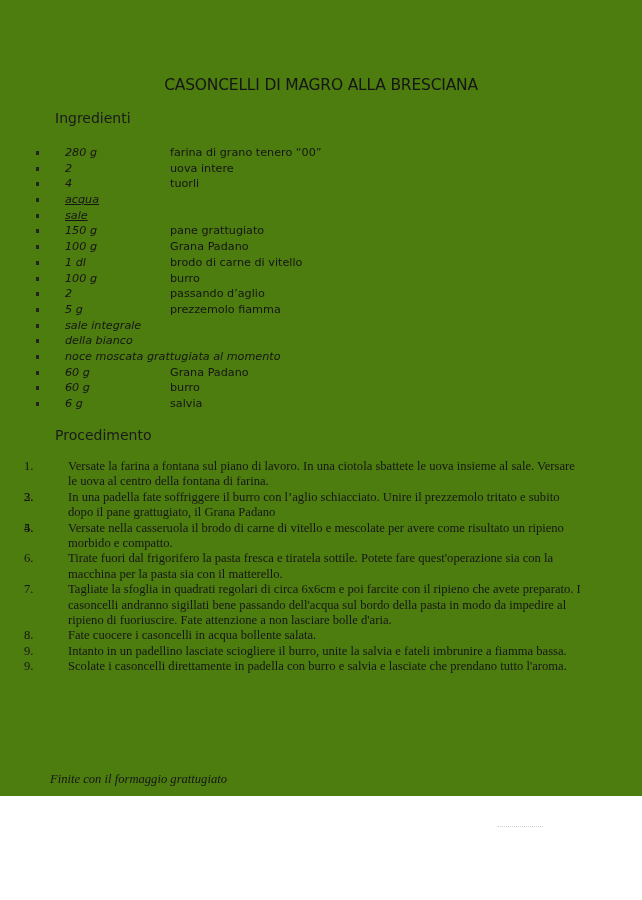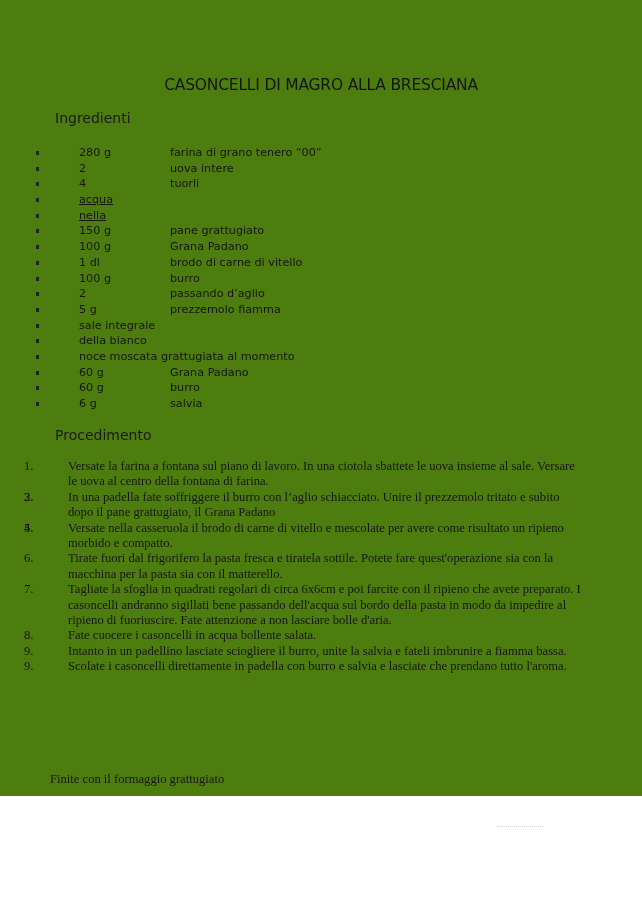--- a/index.html
+++ b/index.html
@@ -14,32 +14,32 @@
       font-family: "DejaVu Sans", sans-serif; font-size: 14px; color: #1a1a1a;
     }
     .h-ingredienti { top: 110px; }
     .h-procedimento { top: 427px; }
     .ingredients { position: absolute; left: 36px; top: 145px; margin: 0; padding: 0; list-style: none; }
     .ing-row {
       height: 15.7px; line-height: 15.7px; position: relative;
       font-family: "DejaVu Sans", sans-serif; font-size: 11.2px; color: #151515; white-space: nowrap;
     }
     .bullet { position: absolute; left: 0; top: 6px; width: 3px; height: 4px; background: #222; }
-    .qty { position: absolute; left: 43px; }
+    .qty { position: absolute; left: 29px; font-style: italic; }
     .desc { position: absolute; left: 134px; }
     .underlined { text-decoration: underline; }
     .steps { position: absolute; left: 24px; top: 459px; width: 560px; margin: 0; padding: 0; list-style: none; }
     .step {
       position: relative; padding-left: 44px;
       font-family: "Liberation Serif", serif; font-size: 12.6px; line-height: 15.4px; color: #161616;
     }
     .step-num { position: absolute; left: 0; width: 38px; text-align: left; }
     .final-note {
       position: absolute; left: 50px; top: 772px;
-      font-family: "Liberation Serif", serif; font-size: 12.6px; color: #161616;
+      font-family: "Liberation Serif", serif; font-size: 12.6px; color: #161616; font-style: italic;
     }
     .scan-mark {
       position: absolute; left: 497px; top: 826px; width: 46px; height: 3px;
       border-top: 1px dotted #c9c9c9; opacity: 0.8;
     }
   </style>
 </head>
 <body>
 
 <div class="page">
@@ -63,21 +63,21 @@
         <span class="qty">4</span>
         <span class="desc">tuorli</span>
       </li>
     <li class="ing-row">
         <span class="bullet"></span>
         <span class="qty underlined">acqua</span>
         <span class="desc"></span>
       </li>
     <li class="ing-row">
         <span class="bullet"></span>
-        <span class="qty underlined">nella</span>
+        <span class="qty underlined">sale</span>
         <span class="desc"></span>
       </li>
     <li class="ing-row">
         <span class="bullet"></span>
         <span class="qty">150 g</span>
         <span class="desc">pane grattugiato</span>
       </li>
     <li class="ing-row">
         <span class="bullet"></span>
         <span class="qty">100 g</span>

